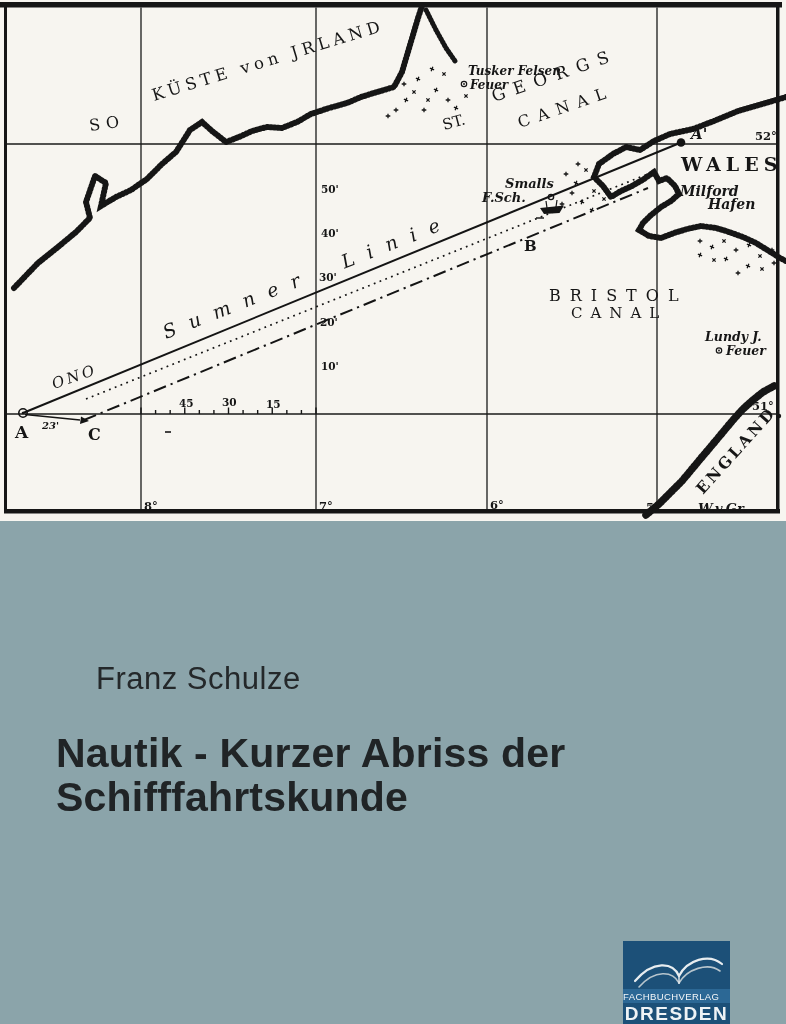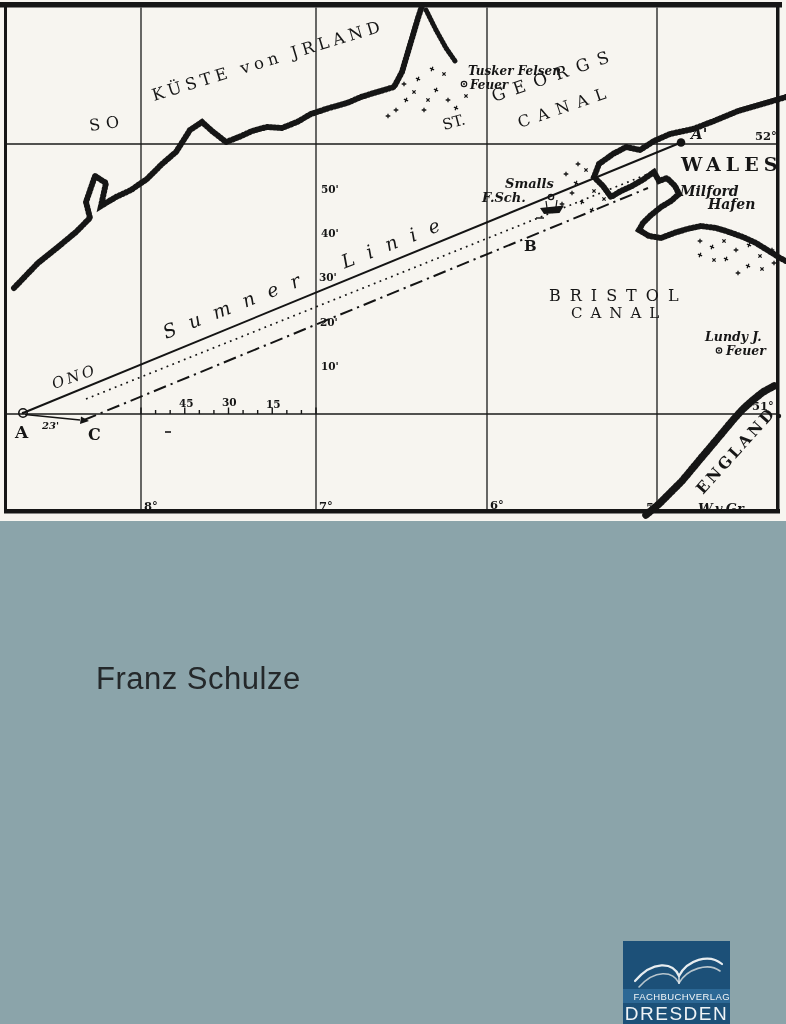--- a/index.html
+++ b/index.html
@@ -20,25 +20,25 @@
     letter-spacing:0.2px;
   }
   .logo {
     position:absolute; left:623px; top:941px; width:107px; height:83px;
     background:#1C5078; overflow:hidden;
   }
   .logo-book { position:absolute; left:0; top:2px; }
   .logo-band {
     position:absolute; left:0; top:48px; width:100%; height:14px;
     background:#2C6895; color:#f3f6f8; font-size:9.5px; letter-spacing:0.4px;
-    display:flex; align-items:center; justify-content:flex-end;
+    display:flex; align-items:center; justify-content:flex-start;
   }
   .logo-city {
     position:absolute; left:0; top:62px; width:100%;
-    color:#eef3f6; font-size:19px; letter-spacing:1.5px; text-align:center;
+    color:#eef3f6; font-size:19px; letter-spacing:1.5px; text-align:center;font-weight:bold;
   }
 </style>
 </head>
 <body>
 
 <div class="cover">
 
   <svg class="chart" width="786" height="521" viewBox="0 0 786 521">
 
     <rect x="0" y="0" width="786" height="521" fill="#F7F5F0"></rect>
@@ -217,20 +217,24 @@
       <text x="144" y="510">8°</text>
       <text x="319" y="510">7°</text>
       <text x="490" y="509">6°</text>
       <text x="646" y="511">5°</text>
     </g>
     <text x="698" y="513" font-size="13" font-weight="bold" font-style="italic">W.v.Gr.</text>
   </svg>
 
   <div class="author">Franz Schulze</div>
 
+  <div class="title">
+    <div>Nautik - Kurzer Abriss der</div>
+    <div>Schifffahrtskunde</div>
+  </div>
 
   <div class="logo">
     <svg class="logo-book" width="107" height="48" viewBox="0 0 107 48">
       <path d="M12 38 C30 17, 50 19, 56 33 M56 33 C64 17, 86 10, 99 21" fill="none" stroke="#e8edf0" stroke-width="2.2" stroke-linecap="round"></path>
       <path d="M16 44 C32 26, 50 28, 56 40 M56 40 C64 26, 85 19, 97 28" fill="none" stroke="#b7c5cd" stroke-width="1.6" stroke-linecap="round"></path>
       <line x1="56" y1="33" x2="56" y2="41" stroke="#e8edf0" stroke-width="1.4"></line>
     </svg>
     <div class="logo-band">
       <span>FACHBUCHVERLAG</span>
     </div>

